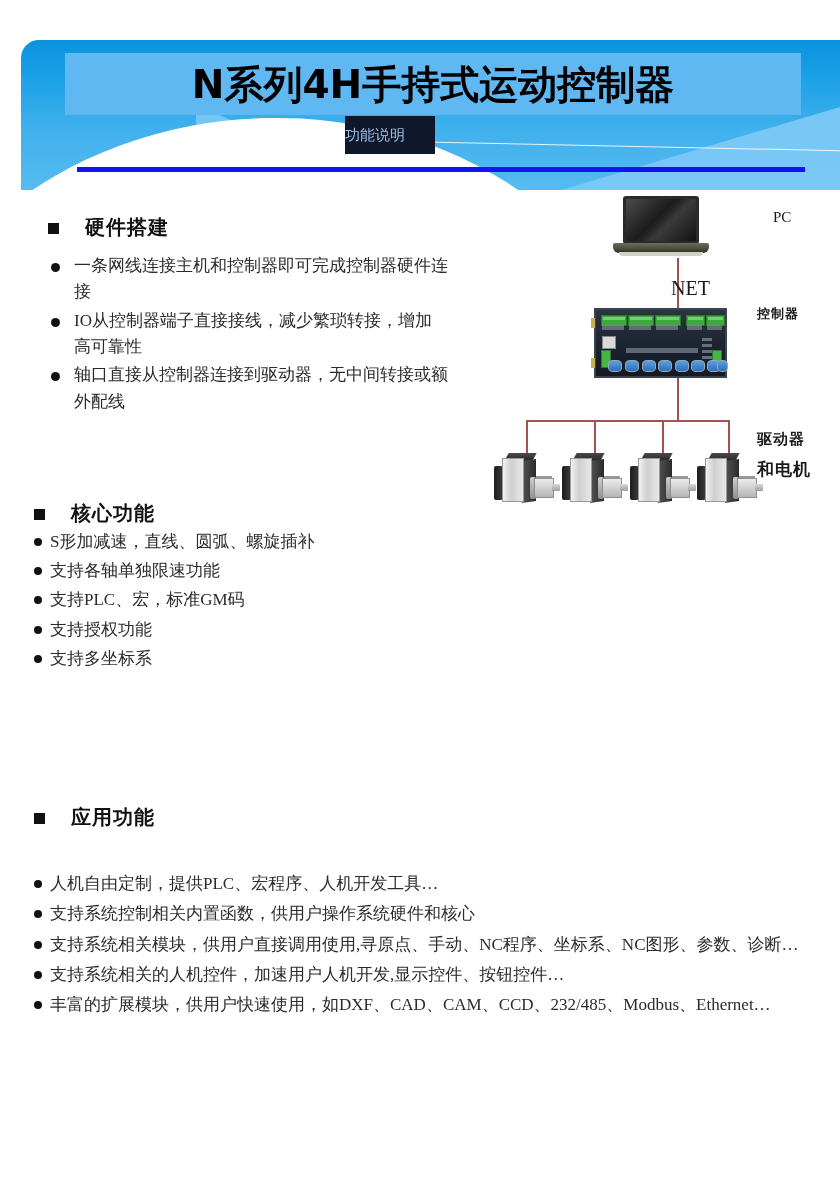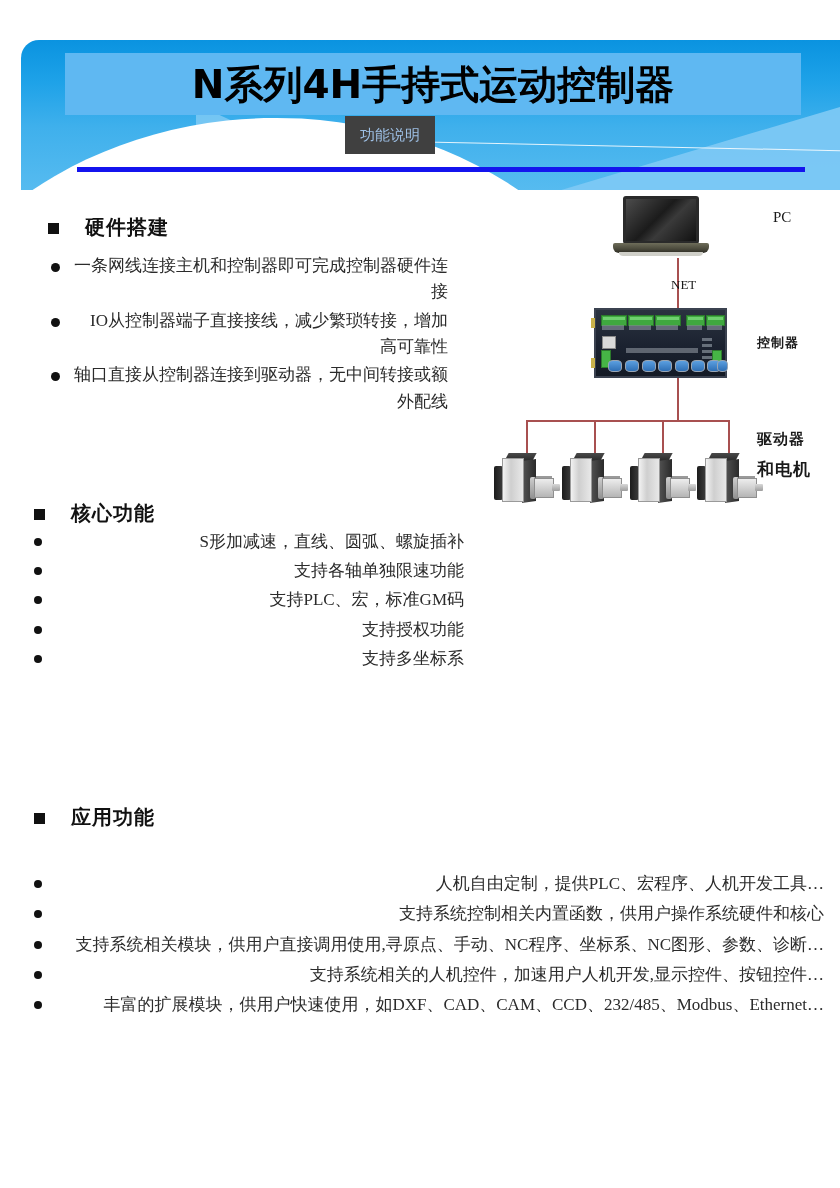--- a/index.html
+++ b/index.html
@@ -52,39 +52,39 @@
   .title-text{
     font-family:"DejaVu Sans","Liberation Sans",sans-serif;
     font-weight:bold;font-size:39px;color:#000;letter-spacing:0px;
     white-space:nowrap;line-height:1;text-align:right;
   }
   .rule{
     position:absolute;left:56px;top:127px;width:728px;height:5px;background:#1414ee;
   }
   .subtitle-box{
     position:absolute;left:345px;top:116px;width:90px;height:38px;
-    background:#404040;display:flex;align-items:center;justify-content:center;
+    background:#0f172a;display:flex;align-items:center;
   }
   .subtitle-text{
     font-family:"DejaVu Sans","Liberation Sans",sans-serif;
     font-size:15px;color:#9dbfe4;white-space:nowrap;
   }
 
   
   .diagram{
     position:absolute;left:481px;top:194px;width:359px;height:340px;
     background:#ffffff;
   }
   .dg-label{
     position:absolute;font-family:Liberation Serif, serif;
     color:#1a1a1a;white-space:nowrap;
   }
   .lbl-pc{left:292px;top:15px;font-size:15px;}
-  .lbl-net{left:190px;top:83px;font-size:13px;}
-  .lbl-ctrl{left:276px;top:140px;font-size:13px;font-weight:bold;
+  .lbl-net{left:190px;top:83px;font-size:20px;}
+  .lbl-ctrl{left:276px;top:111px;font-size:13px;font-weight:bold;
             font-family:"DejaVu Sans","Liberation Sans",sans-serif;letter-spacing:1px;}
   .lbl-drv{left:276px;top:236px;font-size:15px;font-weight:bold;
            font-family:"DejaVu Sans","Liberation Sans",sans-serif;letter-spacing:1px;}
   .lbl-mot{left:276px;top:264px;font-size:17px;font-weight:bold;
            font-family:"DejaVu Sans","Liberation Sans",sans-serif;letter-spacing:1px;}
 
   
   .laptop{position:absolute;left:132px;top:2px;width:96px;height:62px;}
   .lt-screen{
     position:absolute;left:10px;top:0;width:76px;height:48px;
@@ -149,21 +149,21 @@
   .mot-body{position:absolute;left:40px;top:26px;width:20px;height:20px;
     background:linear-gradient(180deg,#ededed,#b5b5b5);border:1px solid #8f8f8f;box-sizing:border-box;}
   .mot-fin{position:absolute;left:42px;top:24px;width:16px;height:3px;background:#9a9a9a;}
   .mot-shaft{position:absolute;left:58px;top:32px;width:8px;height:7px;
     background:linear-gradient(180deg,#d8d8d8,#9e9e9e);border-radius:1px;}
   .mot-cap{position:absolute;left:36px;top:25px;width:6px;height:22px;
     background:linear-gradient(180deg,#cfcfcf,#8f8f8f);border-radius:2px;}
 
   
   .content{position:absolute;left:0;top:200px;width:840px;}
-  .sec{position:relative;text-align:right;}
+  .sec{position:relative;}
   .sec-head{
     display:flex;align-items:baseline;
     font-family:"DejaVu Sans","Liberation Sans",sans-serif;
     font-weight:bold;color:#111;
   }
   .sq{
     display:inline-block;width:11px;height:11px;background:#111;
     margin-right:26px;flex:0 0 auto;
   }
   .sec-title{font-size:20px;letter-spacing:1px;}

